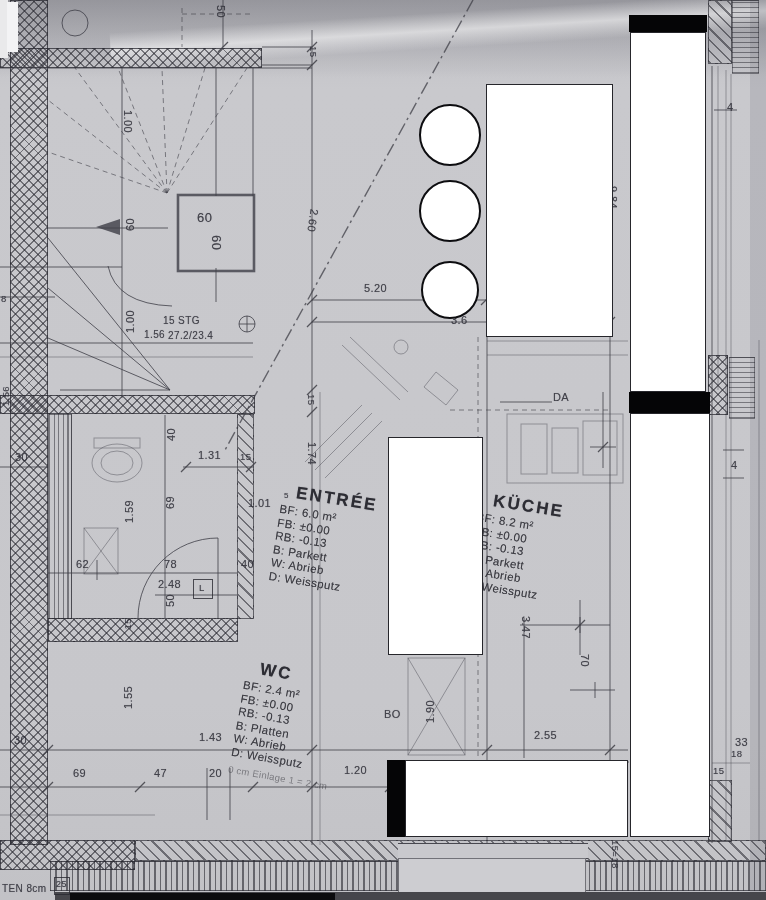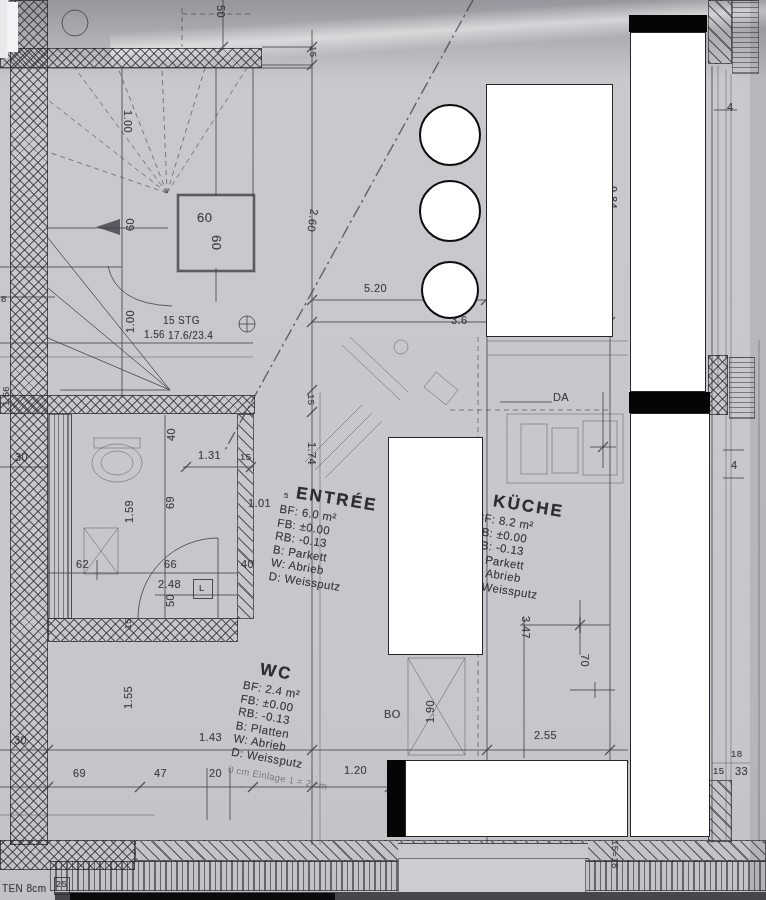--- a/index.html
+++ b/index.html
@@ -142,55 +142,55 @@
   <span class="lbl vdn s9" style="left:308px;top:46px">15</span>
   <span class="lbl s9" style="left:1px;top:293px">8</span>
   <span class="lbl vup s9" style="left:0;top:386px">1.56</span>
   <span class="lbl vdn" style="left:122px;top:110px">1.00</span>
   <span class="lbl vup" style="left:124px;top:310px">1.00</span>
   <span class="lbl vup" style="left:124px;top:218px">60</span>
   <span class="lbl" style="left:197px;top:210px;font-size:13px">60</span>
   <span class="lbl vdn" style="left:209px;top:235px;font-size:13px">60</span>
   <span class="lbl s10" style="left:163px;top:315px">15 STG</span>
   <span class="lbl s10" style="left:144px;top:329px">1.56</span>
-  <span class="lbl s10" style="left:168px;top:330px">17.6/23.4</span>
+  <span class="lbl s10" style="left:168px;top:330px">27.2/23.4</span>
   <span class="lbl vdn" style="left:307px;top:209px;transform:rotate(8deg)">2.60</span>
   <span class="lbl" style="left:364px;top:282px">5.20</span>
   <span class="lbl" style="left:451px;top:314px">3.6</span>
   <span class="lbl vdn" style="left:607px;top:186px">9.84</span>
   <span class="lbl" style="left:727px;top:101px">4</span>
   <span class="lbl" style="left:731px;top:459px">4</span>
   <span class="lbl" style="left:15px;top:451px">30</span>
   <span class="lbl" style="left:198px;top:449px">1.31</span>
   <span class="lbl s9" style="left:240px;top:451px">15</span>
   <span class="lbl vup" style="left:165px;top:428px">40</span>
   <span class="lbl vup" style="left:123px;top:500px">1.59</span>
   <span class="lbl vup" style="left:164px;top:496px">69</span>
   <span class="lbl" style="left:76px;top:558px">62</span>
-  <span class="lbl" style="left:164px;top:558px">66</span>
+  <span class="lbl" style="left:164px;top:558px">78</span>
   <span class="lbl" style="left:158px;top:578px">2.48</span>
   <span class="lbl vup" style="left:164px;top:594px">50</span>
   <span class="lbl" style="left:241px;top:558px">40</span>
   <span class="lbl vup s9" style="left:122px;top:618px">15</span>
   <span class="lbl" style="left:248px;top:497px">1.01</span>
   <span class="lbl" style="left:284px;top:491px;font-size:8px">5</span>
   <span class="lbl vdn s9" style="left:306px;top:394px">15</span>
   <span class="lbl vdn" style="left:306px;top:442px">1.74</span>
   <span class="lbl vup" style="left:122px;top:686px">1.55</span>
   <span class="lbl" style="left:14px;top:734px">30</span>
   <span class="lbl" style="left:199px;top:731px">1.43</span>
   <span class="lbl" style="left:73px;top:767px">69</span>
   <span class="lbl" style="left:154px;top:767px">47</span>
   <span class="lbl" style="left:209px;top:767px">20</span>
   <span class="lbl" style="left:344px;top:764px">1.20</span>
   <span class="lbl vdn" style="left:520px;top:616px">3.47</span>
   <span class="lbl vdn" style="left:579px;top:654px">70</span>
   <span class="lbl vup" style="left:424px;top:700px">1.90</span>
   <span class="lbl" style="left:534px;top:729px">2.55</span>
-  <span class="lbl" style="left:735px;top:765px">33</span>
+  <span class="lbl" style="left:735px;top:736px">33</span>
   <span class="lbl s9" style="left:713px;top:765px">15</span>
   <span class="lbl s9" style="left:731px;top:748px">18</span>
   <span class="lbl vdn s9" style="left:610px;top:840px">15=18</span>
   <span class="lbl" style="left:553px;top:391px">DA</span>
   <span class="lbl" style="left:384px;top:708px">BO</span>
   <div class="lbox" style="left:193px;top:579px;width:20px;height:20px"></div>
   <span class="lbl s9" style="left:199px;top:582px">L</span>
   <span class="lbl s10" style="left:2px;top:883px">TEN 8cm</span>
   <div class="lbox" style="left:54px;top:877px;width:16px;height:18px"></div>
   <span class="lbl" style="left:56px;top:879px;font-size:9px">25</span>

